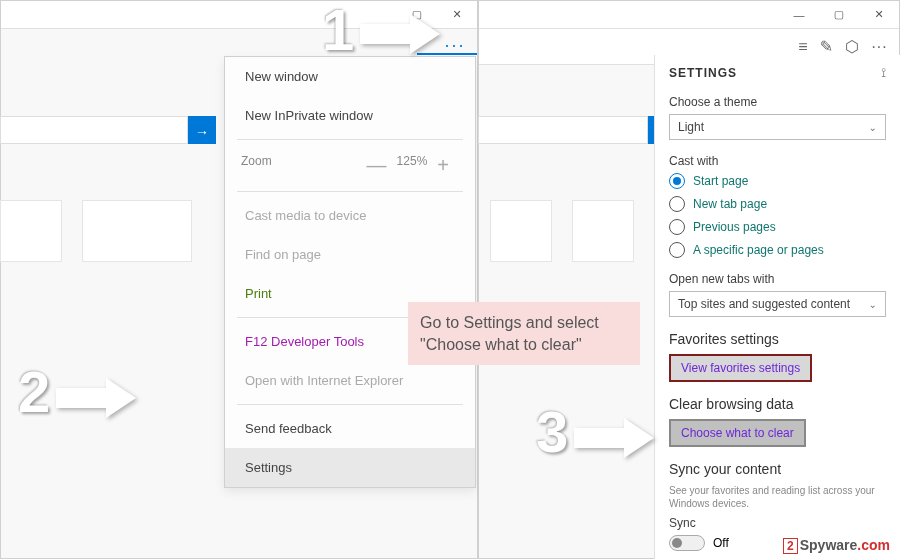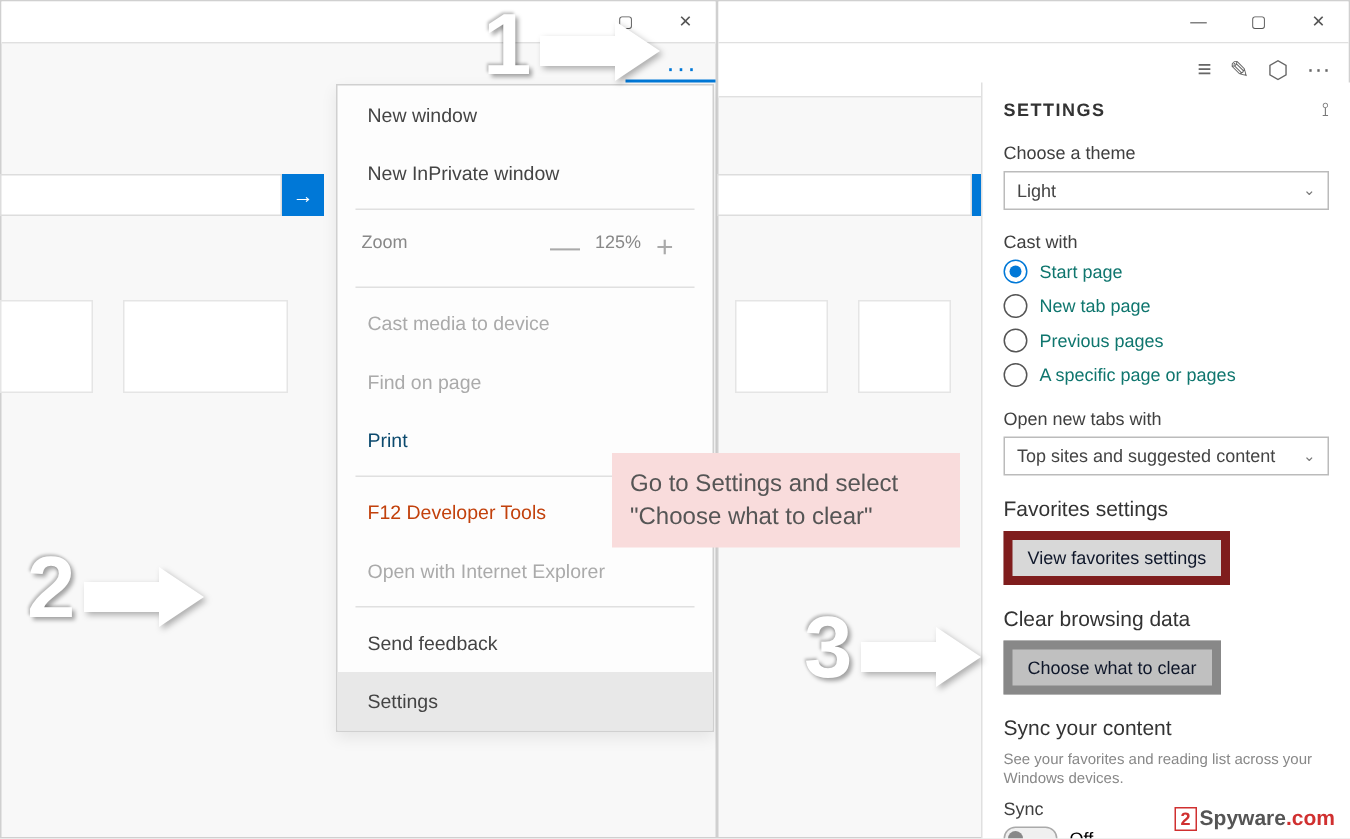--- a/index.html
+++ b/index.html
@@ -48,21 +48,21 @@
     .select-box { width: 100%; height: 26px; border: 1px solid #bbb; background: #fff; font-size: 12px; padding: 0 8px; display: flex; align-items: center; justify-content: space-between; color: #444; cursor: pointer; }
     .chevron { font-size: 10px; color: #777; }
     
     .radio-group { display: flex; flex-direction: column; gap: 7px; }
     .radio-item { display: flex; align-items: center; gap: 8px; font-size: 12px; color: #0f766e; cursor: pointer; }
     .radio-circle { width: 16px; height: 16px; border: 1.5px solid #555; border-radius: 50%; display: flex; align-items: center; justify-content: center; }
     .radio-circle.selected { border-color: #0078d7; }
     .radio-dot { width: 8px; height: 8px; background: #0078d7; border-radius: 50%; }
     
     .section-heading { font-size: 14px; font-weight: 400; color: #333; margin-bottom: 7px; }
-    .btn-grey { display: inline-block; padding: 5px 10px; background: #d8d8d8; border: 6px solid #7f1d1d; font-size: 12px; color: #0f172a; cursor: pointer; }
+    .btn-grey { display: inline-block; padding: 5px 10px; background: #d8d8d8; border: 2px solid #7f1d1d; font-size: 12px; color: #6d28d9; cursor: pointer; }
     .btn-grey.highlighted { background: #c0c0c0; border-color: #888; }
     
     .sync-desc { font-size: 10px; color: #888; margin-bottom: 6px; line-height: 1.3; }
     .sync-row { display: flex; align-items: center; gap: 8px; }
     .toggle { width: 36px; height: 16px; border: 1px solid #aaa; border-radius: 8px; position: relative; background: #f0f0f0; }
     .toggle-knob { width: 10px; height: 10px; background: #888; border-radius: 50%; position: absolute; top: 2px; left: 2px; }
     
     
     .step-number { position: absolute; font-size: 58px; font-weight: 700; color: #fff; text-shadow: 2px 2px 3px rgba(0,0,0,0.35), -1px -1px 2px rgba(0,0,0,0.25); font-family: Arial, sans-serif; }
     .step-arrow { position: absolute; filter: drop-shadow(2px 2px 2px rgba(0,0,0,0.3)); }
@@ -101,23 +101,23 @@
   <div class="menu-sep"></div>
   <div class="zoom-row">
     <span class="label">Zoom</span>
     <span class="minus">—</span>
     <span class="val">125%</span>
     <span class="plus">+</span>
   </div>
   <div class="menu-sep"></div>
   <div class="menu-item" style="color:#aaa">Cast media to device</div>
   <div class="menu-item" style="color:#aaa">Find on page</div>
-  <div class="menu-item" style="color:#0c4a6e">Print</div>
-  <div class="menu-sep"></div>
-  <div class="menu-item" style="color:#c2410c">F12 Developer Tools</div>
+  <div class="menu-item" style="color:#4d7c0f">Print</div>
+  <div class="menu-sep"></div>
+  <div class="menu-item" style="color:#a21caf">F12 Developer Tools</div>
   <div class="menu-item" style="color:#aaa">Open with Internet Explorer</div>
   <div class="menu-sep"></div>
   <div class="menu-item">Send feedback</div>
   <div class="menu-item highlighted">Settings</div>
 </div>
 
 <div class="window window-right">
   <div class="titlebar">
     <div class="winbtn">—</div>
     <div class="winbtn">▢</div>

